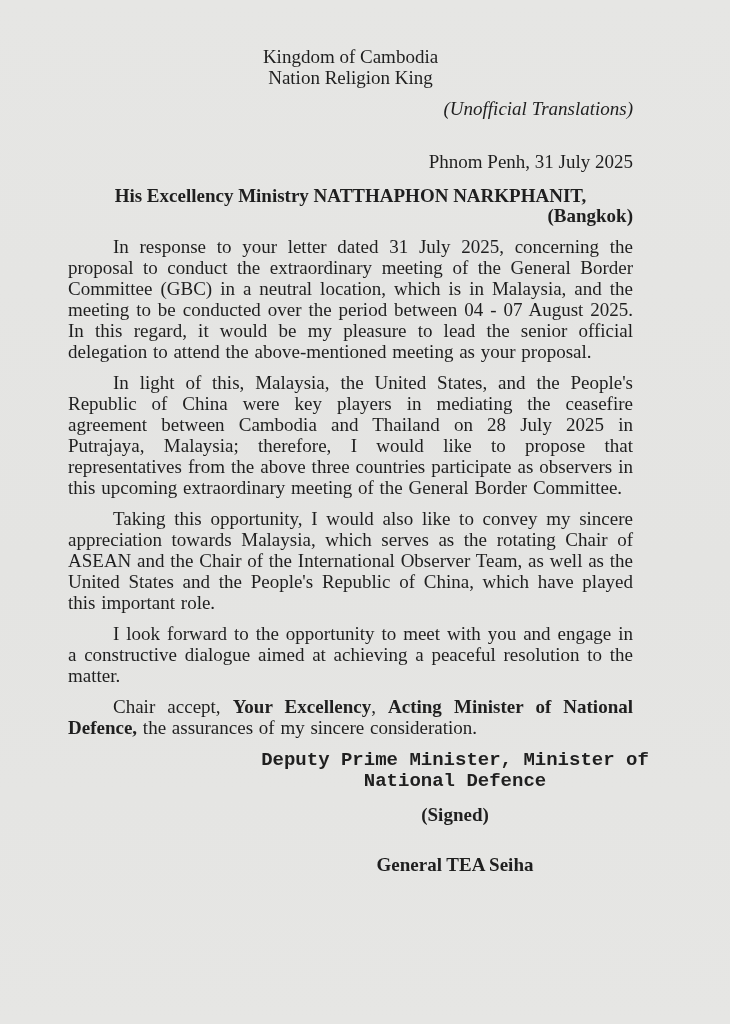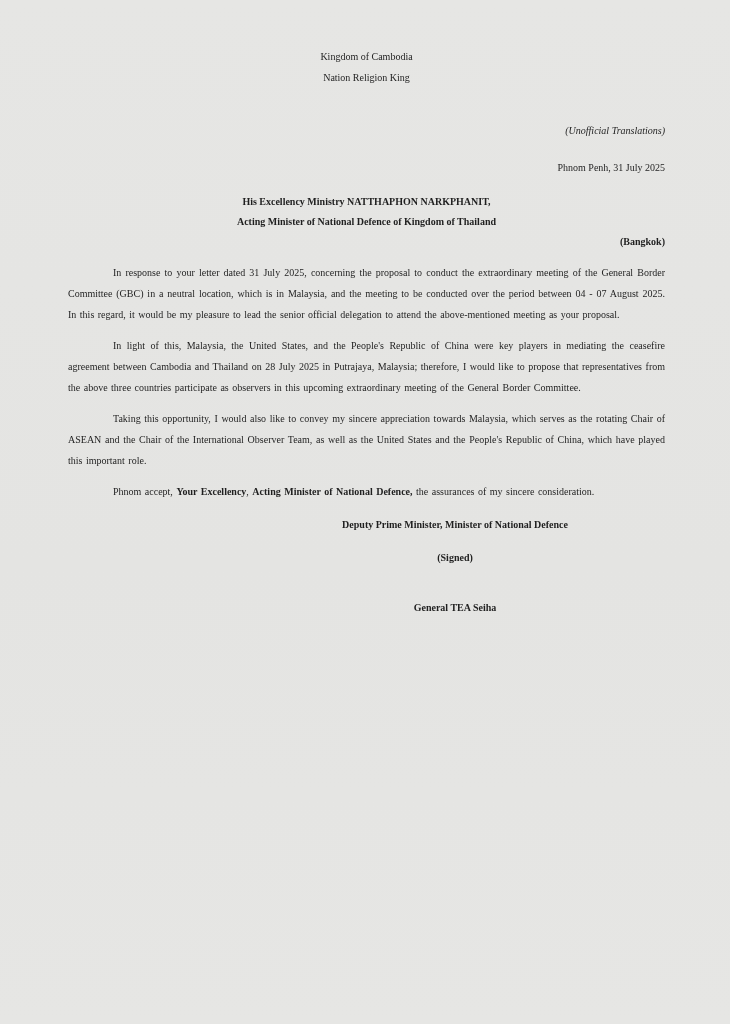--- a/index.html
+++ b/index.html
@@ -12,40 +12,40 @@
     background: #e5e5e3;
     overflow: hidden;
     font-family: "Liberation Serif", "DejaVu Serif", serif;
     color: #1f1f1f;
     -webkit-font-smoothing: antialiased;
   }
   .page {
     box-sizing: border-box;
     width: 730px;
     height: 1024px;
-    padding: 46px 65px 0 68px;
+    padding: 46px 97px 0 68px;
     background: linear-gradient(180deg, #e6e6e4 0%, #e4e4e2 55%, #e6e6e4 100%);
-    font-size: 10px;
+    font-size: 19px;
     line-height: 21px;
   }
   .center { text-align: center; }
   .right  { text-align: right; }
   .left   { text-align: left; }
   .bold   { font-weight: bold; }
   .italic { font-style: italic; }
 
   .header-center div { line-height: 21px; }
 
   .translation-note {
-    margin-top: 32px;
+    margin-top: 10px;
     line-height: 21px;
   }
   .ministry-line { line-height: 21px; }
 
-  .dateline { margin-top: 16px; line-height: 21px; }
+  .dateline { margin-top: 32px; line-height: 21px; }
 
   .recipient {
     margin-top: 14px;
     font-weight: bold;
     line-height: 20px;
   }
   .recipient div { line-height: 20px; }
 
   .bangkok-line { line-height: 20px; font-weight: bold; }
 
@@ -62,55 +62,55 @@
     line-height: 21px;
     word-spacing: 1px;
   }
 
   .signature-block {
     width: 422px;
     margin-left: 176px; 
     text-align: center;
     font-weight: bold;
   }
-  .sig-title  { margin-top: 12px; line-height: 21px; }
+  .sig-title  { margin-top: 12px; line-height: 21px; font-family: Liberation Mono, monospace; }
   .sig-signed { margin-top: 12px; line-height: 21px; }
   .sig-name   { margin-top: 29px; line-height: 21px; }
 </style>
 </head>
 <body>
 
 <div class="page">
 
   <div class="header-center center">
     <div>Kingdom of Cambodia</div>
     <div>Nation Religion King</div>
   </div>
 
   <div class="translation-note right italic">(Unofficial Translations)</div>
 
 
   <div class="dateline right">Phnom Penh, 31 July 2025</div>
 
   <div class="recipient center">
     <div>His Excellency Ministry NATTHAPHON NARKPHANIT,</div>
-    <div>Acting Minister of National Defence of Kingdom of Thailand</div>
   </div>
 
   <div class="bangkok-line right">(Bangkok)</div>
 
 
   <p class="para">In response to your letter dated 31 July 2025, concerning the proposal to conduct the extraordinary meeting of the General Border Committee (GBC) in a neutral location, which is in Malaysia, and the meeting to be conducted over the period between 04 - 07 August 2025. In this regard, it would be my pleasure to lead the senior official delegation to attend the above-mentioned meeting as your proposal.</p>
 
   <p class="para">In light of this, Malaysia, the United States, and the People's Republic of China were key players in mediating the ceasefire agreement between Cambodia and Thailand on 28 July 2025 in Putrajaya, Malaysia; therefore, I would like to propose that representatives from the above three countries participate as observers in this upcoming extraordinary meeting of the General Border Committee.</p>
 
   <p class="para">Taking this opportunity, I would also like to convey my sincere appreciation towards Malaysia, which serves as the rotating Chair of ASEAN and the Chair of the International Observer Team, as well as the United States and the People's Republic of China, which have played this important role.</p>
 
+  <p class="para">I look forward to the opportunity to meet with you and engage in a constructive dialogue aimed at achieving a peaceful resolution to the matter.</p>
 
-  <p class="para"><span>Phnom accept, </span><span class="bold">Your Excellency</span><span>, </span><span class="bold">Acting Minister of National Defence,</span><span> the assurances of my sincere consideration.</span></p>
+  <p class="para"><span>Chair accept, </span><span class="bold">Your Excellency</span><span>, </span><span class="bold">Acting Minister of National Defence,</span><span> the assurances of my sincere consideration.</span></p>
 
   <div class="signature-block">
     <div class="sig-title">Deputy Prime Minister, Minister of National Defence</div>
     <div class="sig-signed">(Signed)</div>
     <div class="sig-name">General TEA Seiha</div>
   </div>
 
 </div>
 
 </body></html>

